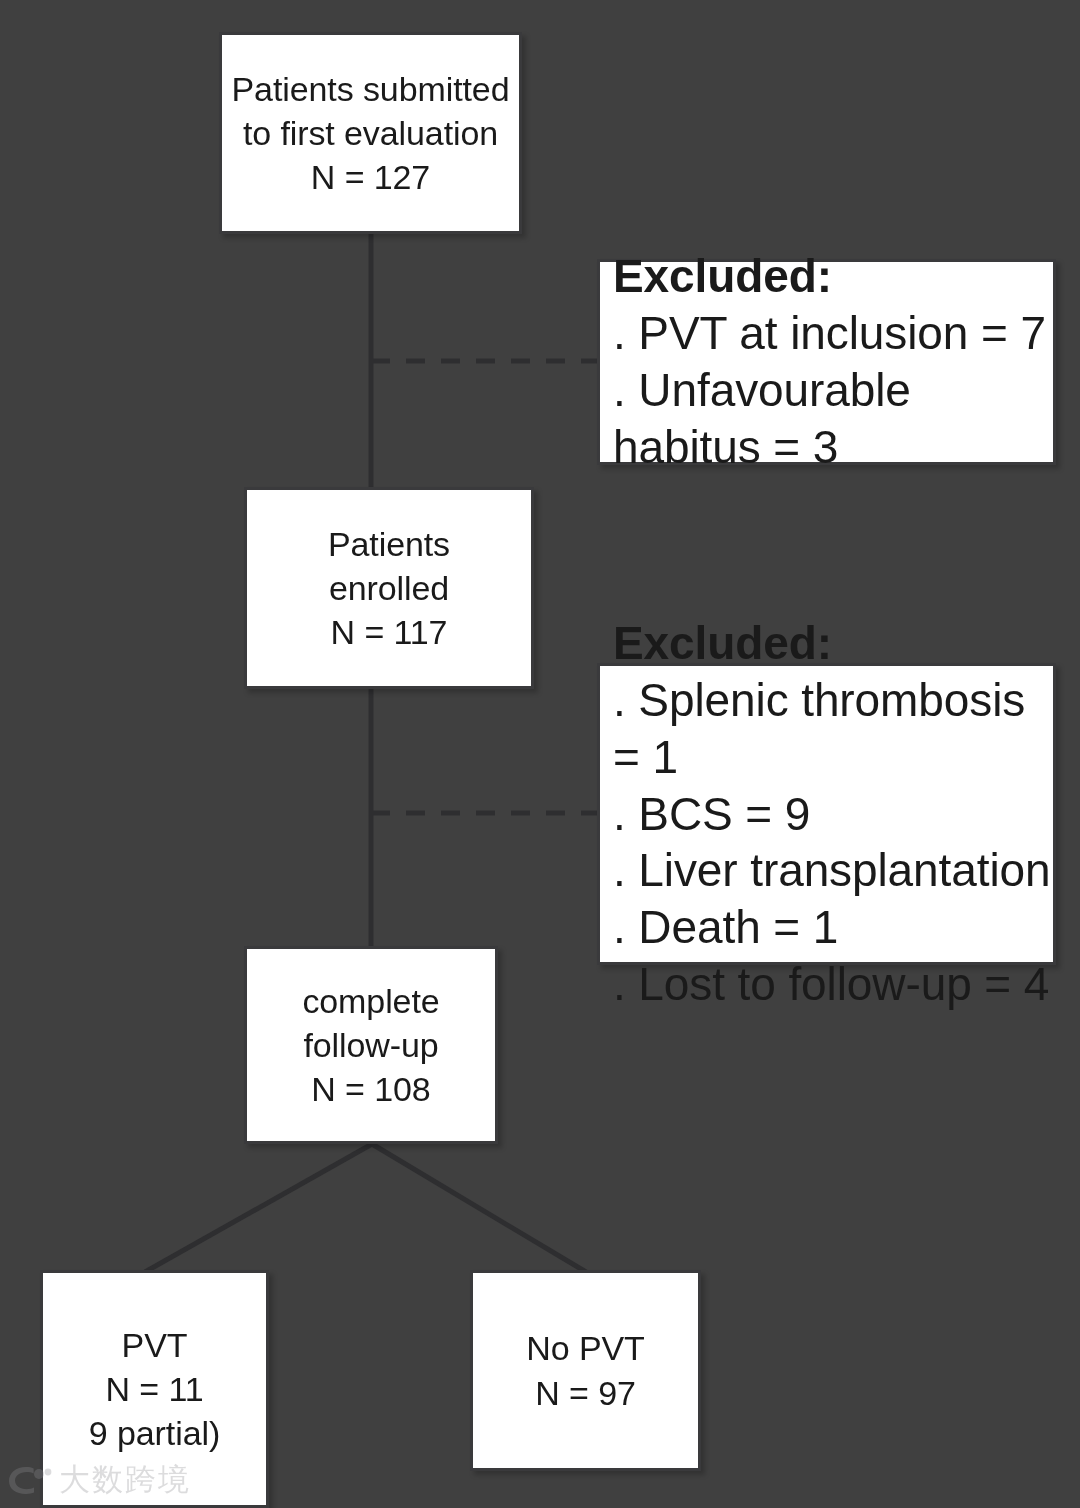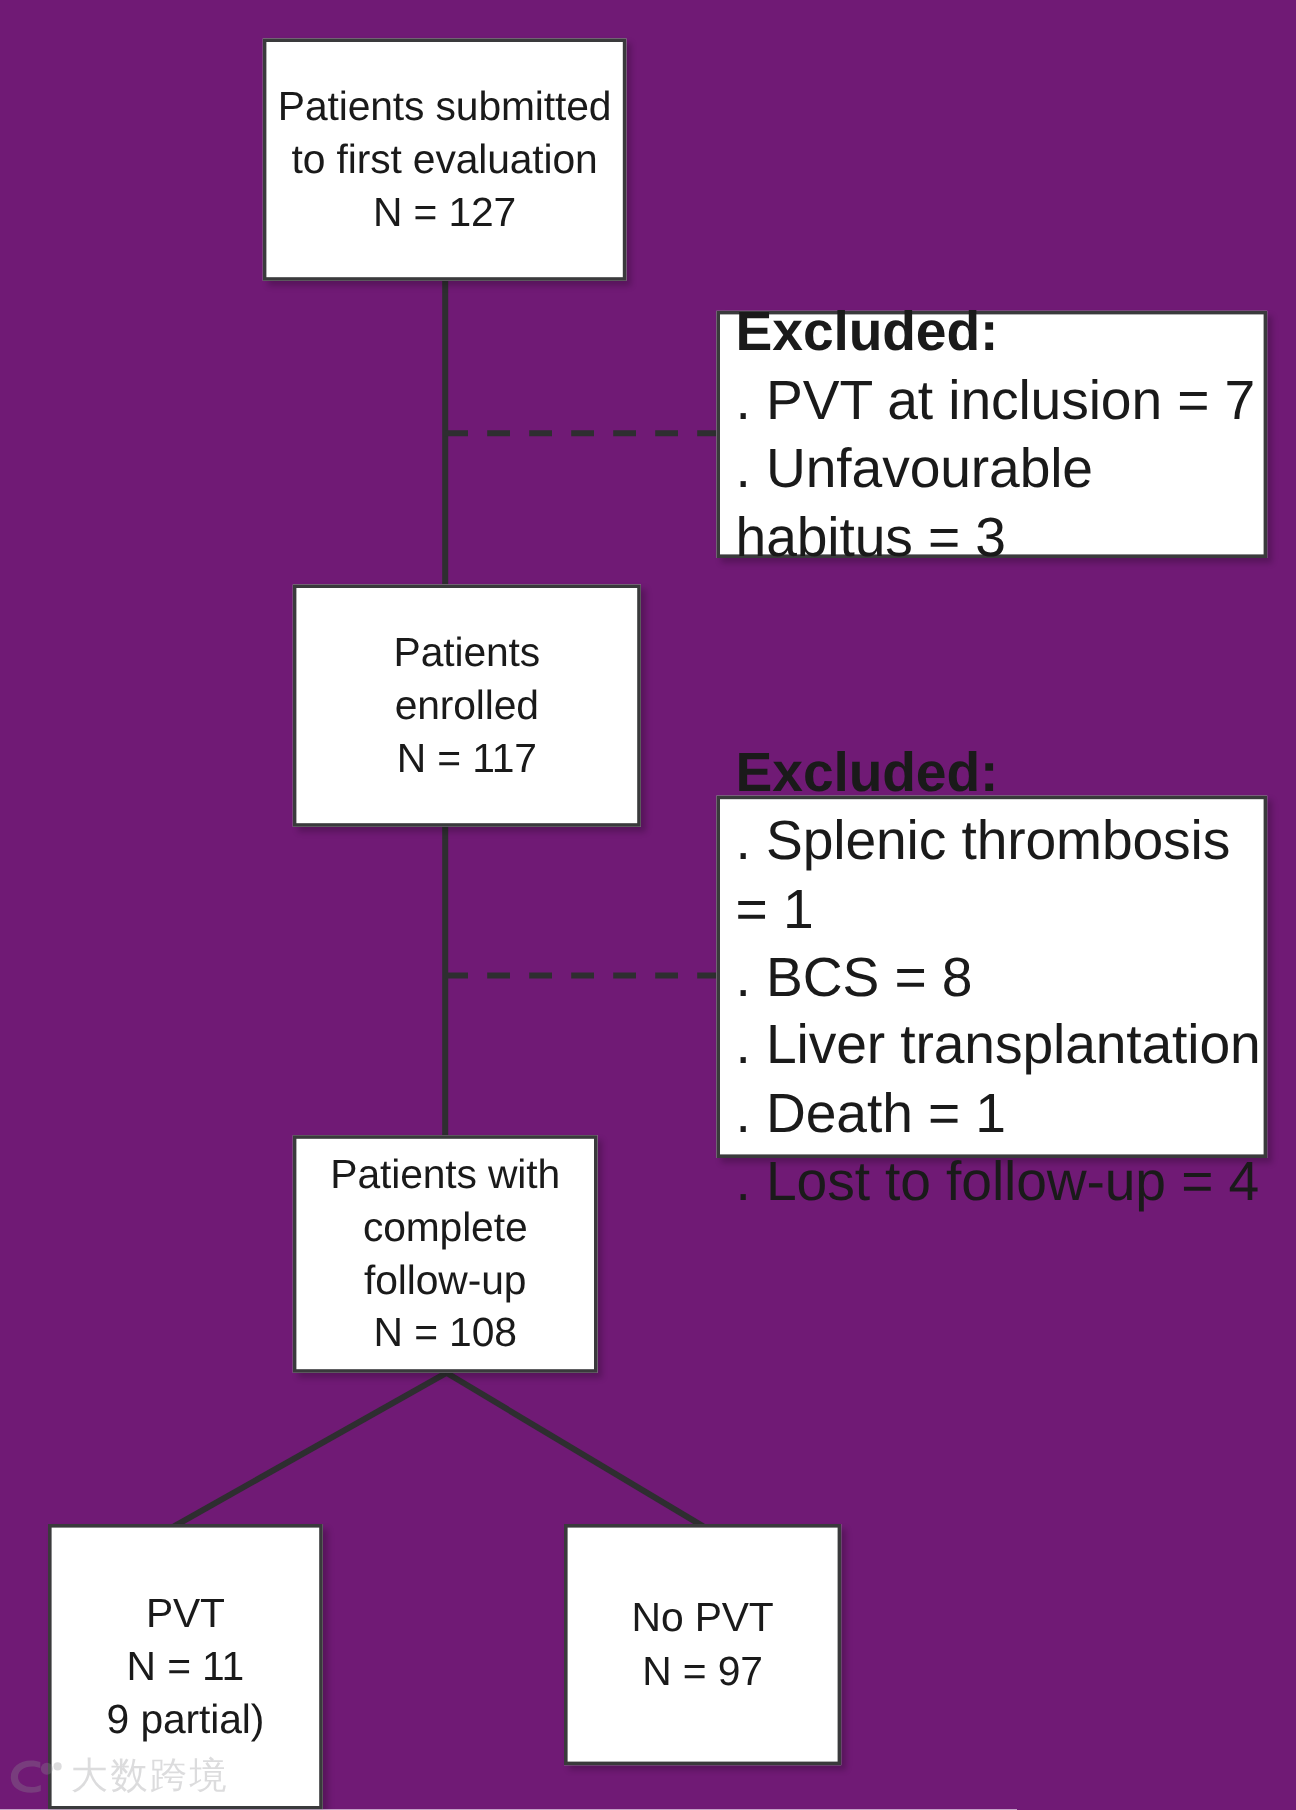--- a/index.html
+++ b/index.html
@@ -4,21 +4,21 @@
 <style>
   html, body {
     margin: 0;
     padding: 0;
     background: #ffffff;
   }
   #canvas {
     position: relative;
     width: 1080px;
     height: 1508px;
-    background: #701a75;
+    background: #404040;
     overflow: hidden;
     font-family: "Liberation Sans", sans-serif;
     color: #1a1a1a;
   }
 
   
   .node {
     position: absolute;
     box-sizing: border-box;
     background: #ffffff;
@@ -125,30 +125,29 @@
       <div>Patients</div>
       <div>enrolled</div>
       <div>N = 117</div>
     </div>
   </div>
 
   <div class="node excluded" id="node-excluded-2">
     <div class="lines">
       <div class="hd">Excluded:</div>
       <div>. Splenic thrombosis = 1</div>
-      <div>. BCS = 8</div>
+      <div>. BCS = 9</div>
       <div>. Liver transplantation</div>
       <div>. Death = 1</div>
       <div>. Lost to follow-up = 4</div>
     </div>
   </div>
 
   <div class="node" id="node-complete-fu">
     <div class="lines">
-      <div>Patients with</div>
       <div>complete</div>
       <div>follow-up</div>
       <div>N = 108</div>
     </div>
   </div>
 
   <div class="node" id="node-pvt">
     <div class="lines">
       <div>PVT</div>
       <div>N = 11</div>

